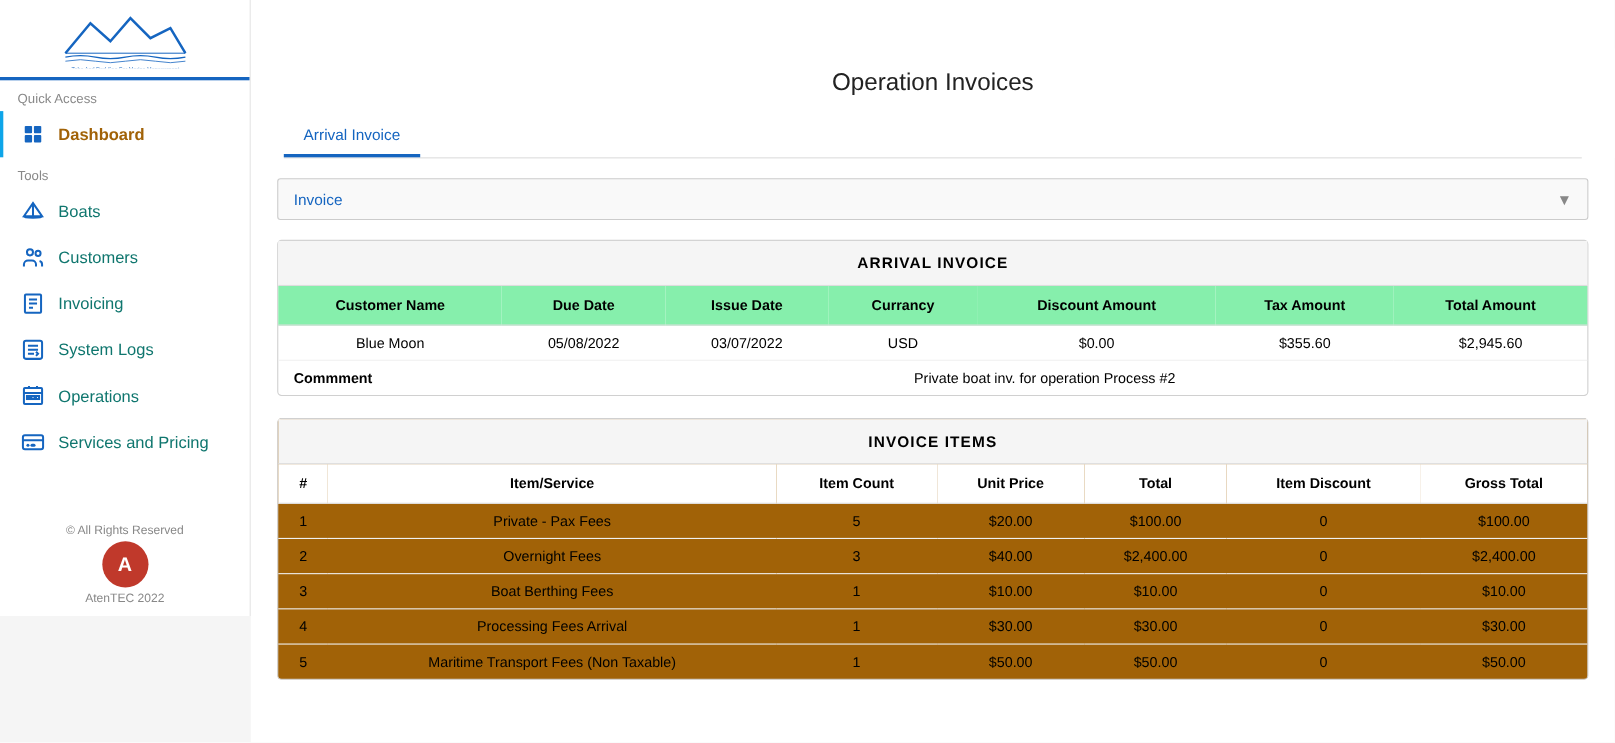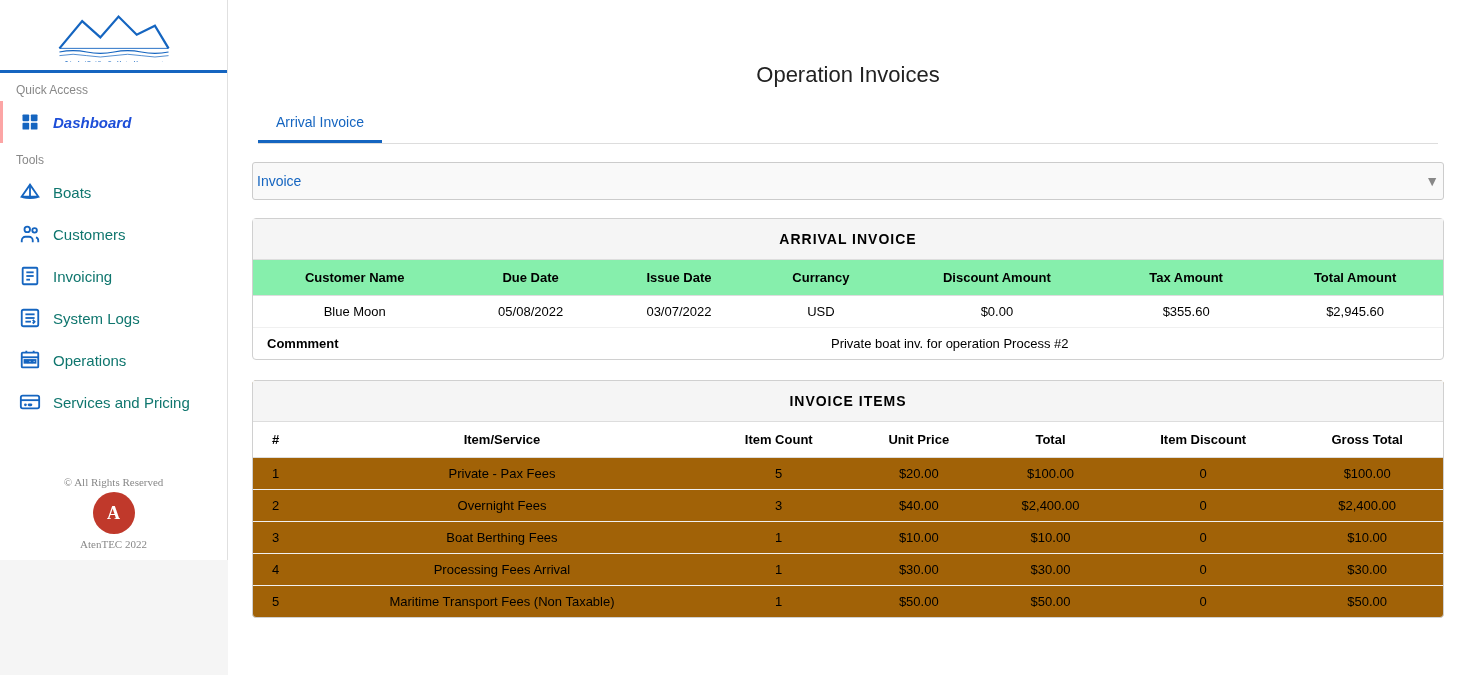--- a/index.html
+++ b/index.html
@@ -38,24 +38,23 @@
       display: flex;
       align-items: center;
       padding: 10px 16px;
       cursor: pointer;
       color: #0f766e;
       font-size: 15px;
       gap: 12px;
       border-left: 3px solid transparent;
     }
     .sidebar-item.active {
-      color: #1d4ed8;
+      color: #a16207;
       font-weight: bold;
-      border-left: 3px solid #fca5a5;
-      font-style: italic;
+      border-left: 3px solid #0ea5e9;
     }
     .sidebar-icon {
       width: 22px;
       height: 22px;
       display: flex;
       align-items: center;
       justify-content: center;
       flex-shrink: 0;
     }
     .sidebar-footer {
@@ -63,21 +62,20 @@
       padding: 10px 16px;
       text-align: center;
       font-size: 11px;
       color: #888;
     }
     .sidebar-footer-logo {
       display: flex;
       flex-direction: column;
       align-items: center;
       gap: 4px;
-      font-family: Liberation Serif, serif;
     }
     .footer-badge {
       width: 42px;
       height: 42px;
       border-radius: 50%;
       background: #c0392b;
       display: flex;
       align-items: center;
       justify-content: center;
       color: white;
@@ -125,21 +123,21 @@
 
     
     .content-area {
       padding: 18px 24px;
       flex: 1;
     }
 
     
     .invoice-dropdown {
       width: 100%;
-      padding: 10px 4px;
+      padding: 10px 14px;
       border: 1px solid #ccc;
       border-radius: 3px;
       background: #f9f9f9;
       display: flex;
       align-items: center;
       justify-content: space-between;
       cursor: pointer;
       color: #1565c0;
       font-size: 14px;
       margin-bottom: 18px;

